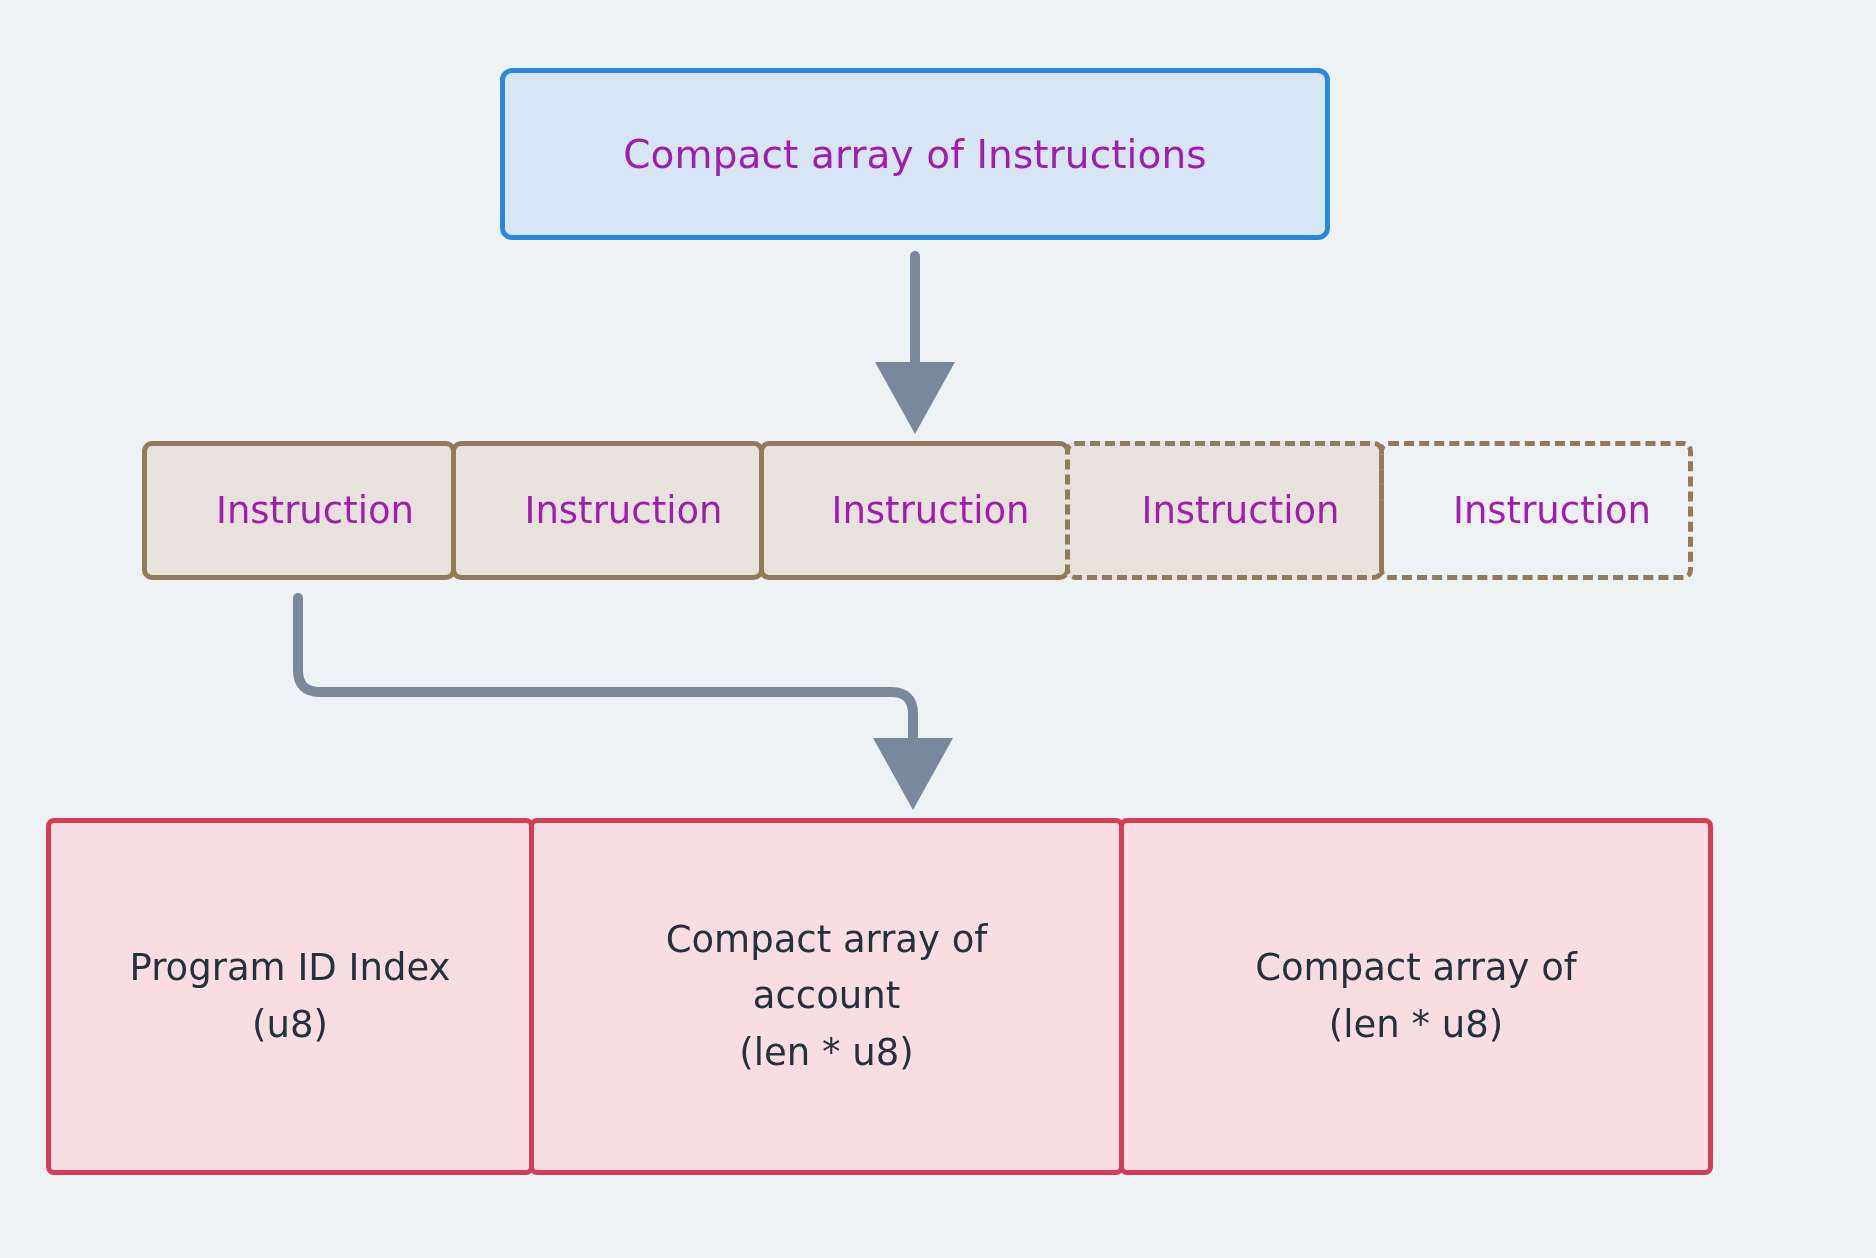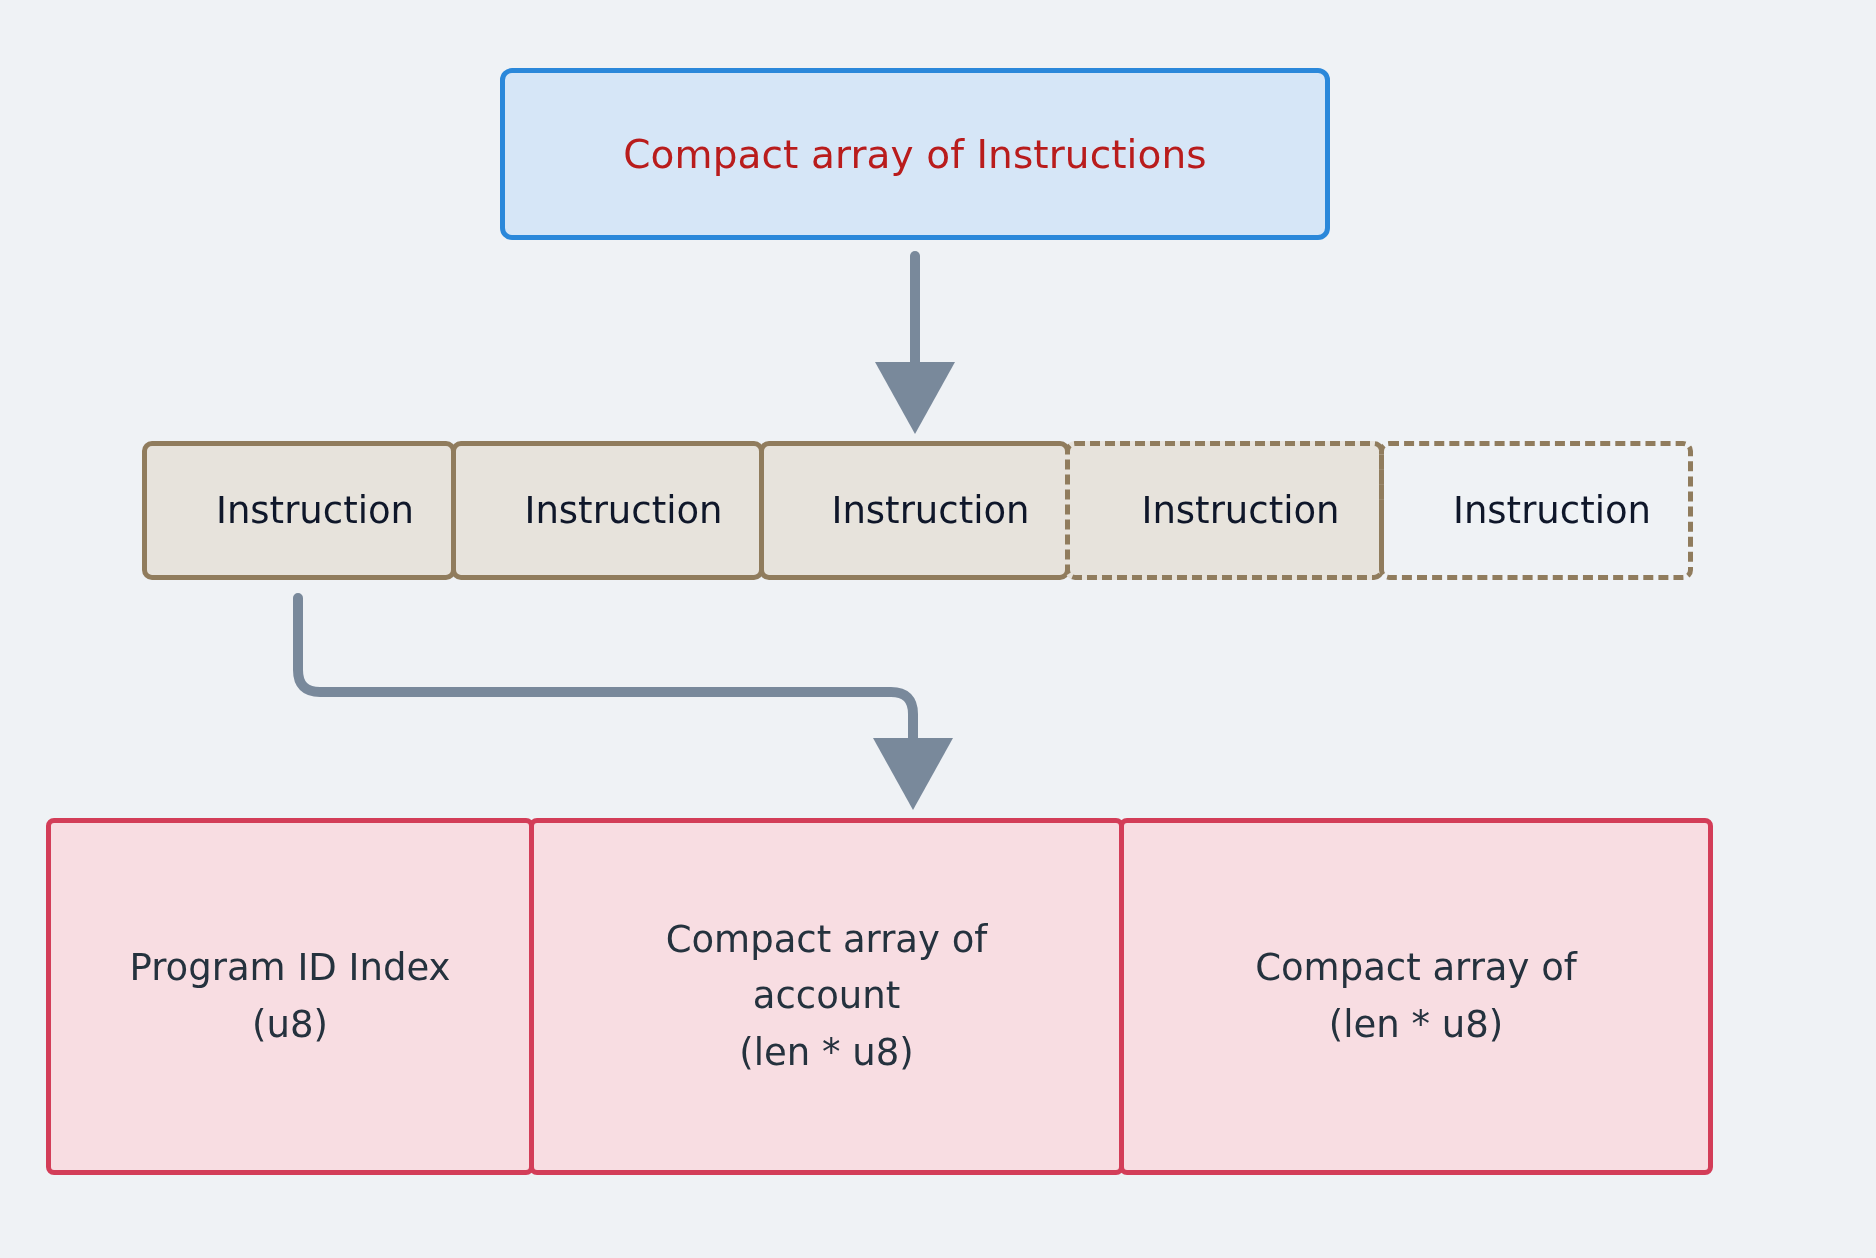--- a/index.html
+++ b/index.html
@@ -29,21 +29,21 @@
     background: #d6e6f7;
     border: 5px solid #2b88da;
     border-radius: 12px;
     box-sizing: border-box;
     display: flex;
     align-items: center;
     justify-content: center;
   }
   .top-node-label {
     font-size: 39px;
-    color: #b91c1c;
+    color: #a21caf;
     letter-spacing: 0.1px;
     white-space: nowrap;
   }
 
   
   .instr-row {
     position: absolute;
     left: 142px;
     top: 441px;
     height: 139px;
@@ -53,21 +53,21 @@
   .instr-cell {
     box-sizing: border-box;
     display: flex;
     align-items: center;
     justify-content: center;
     position: relative;
     height: 139px;
   }
   .instr-label {
     font-size: 37px;
-    color: #0f172a;
+    color: #a21caf;
     white-space: nowrap;
     position: relative;
     z-index: 2;
     margin-left: 32px;
   }
 
   
   .instr-cell.solid {
     background: #e7e3dc;
     border: 5px solid #907c5d;

